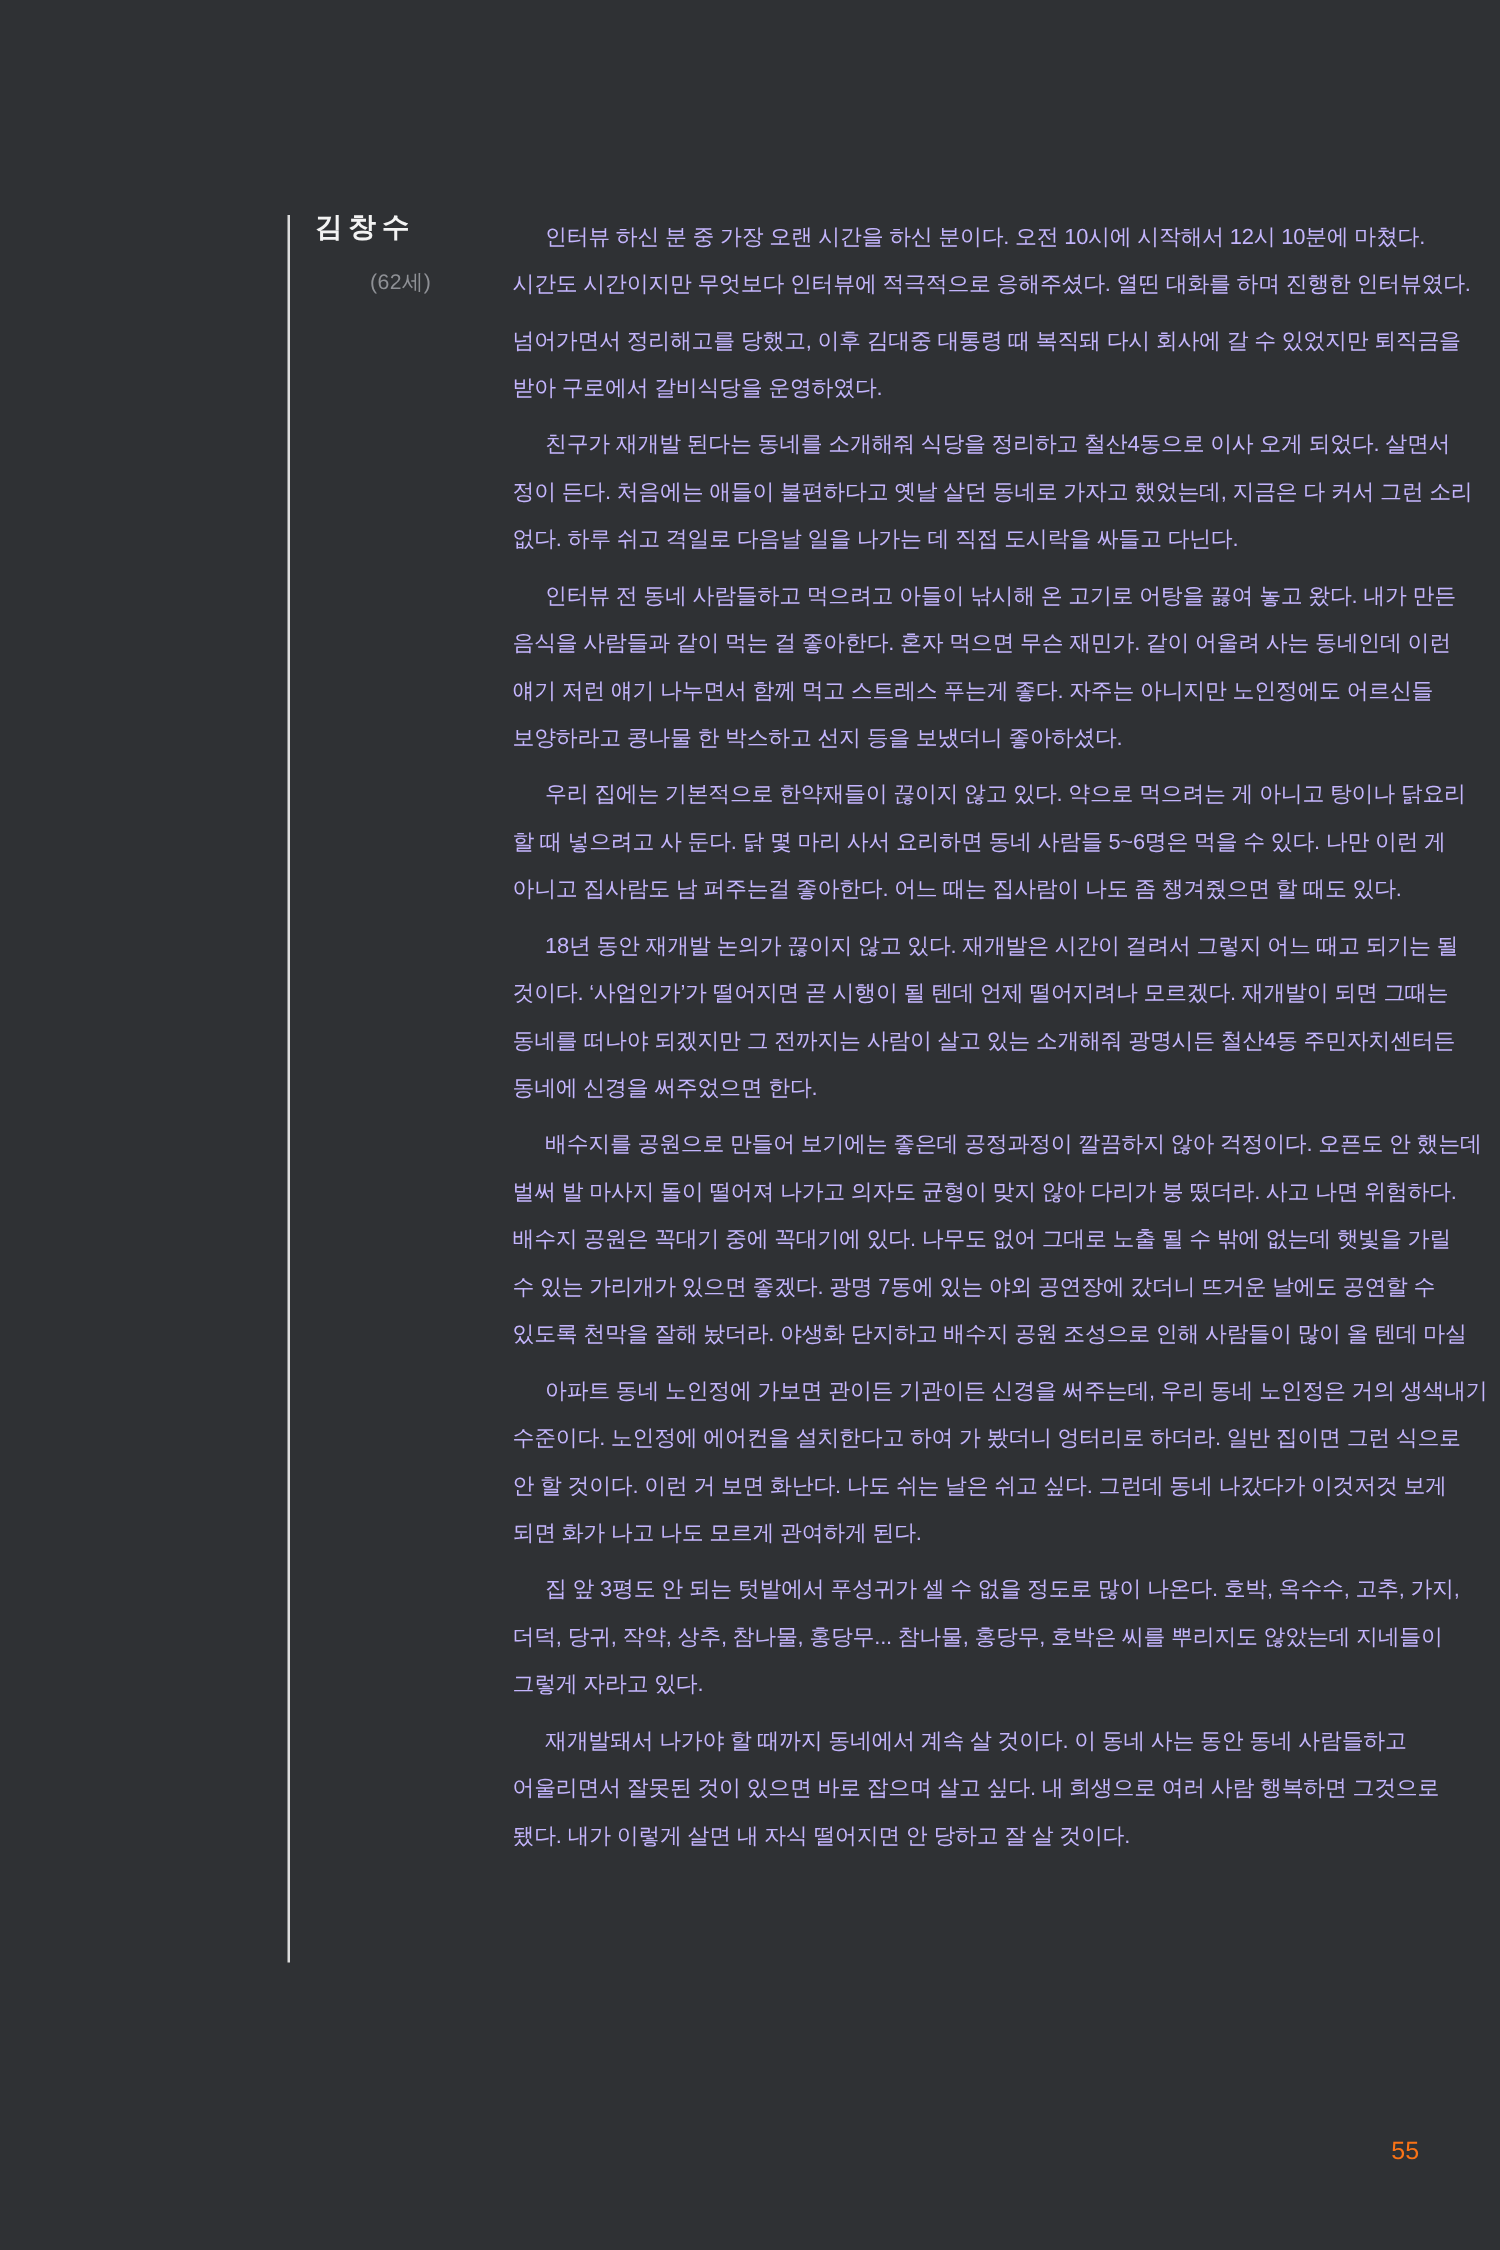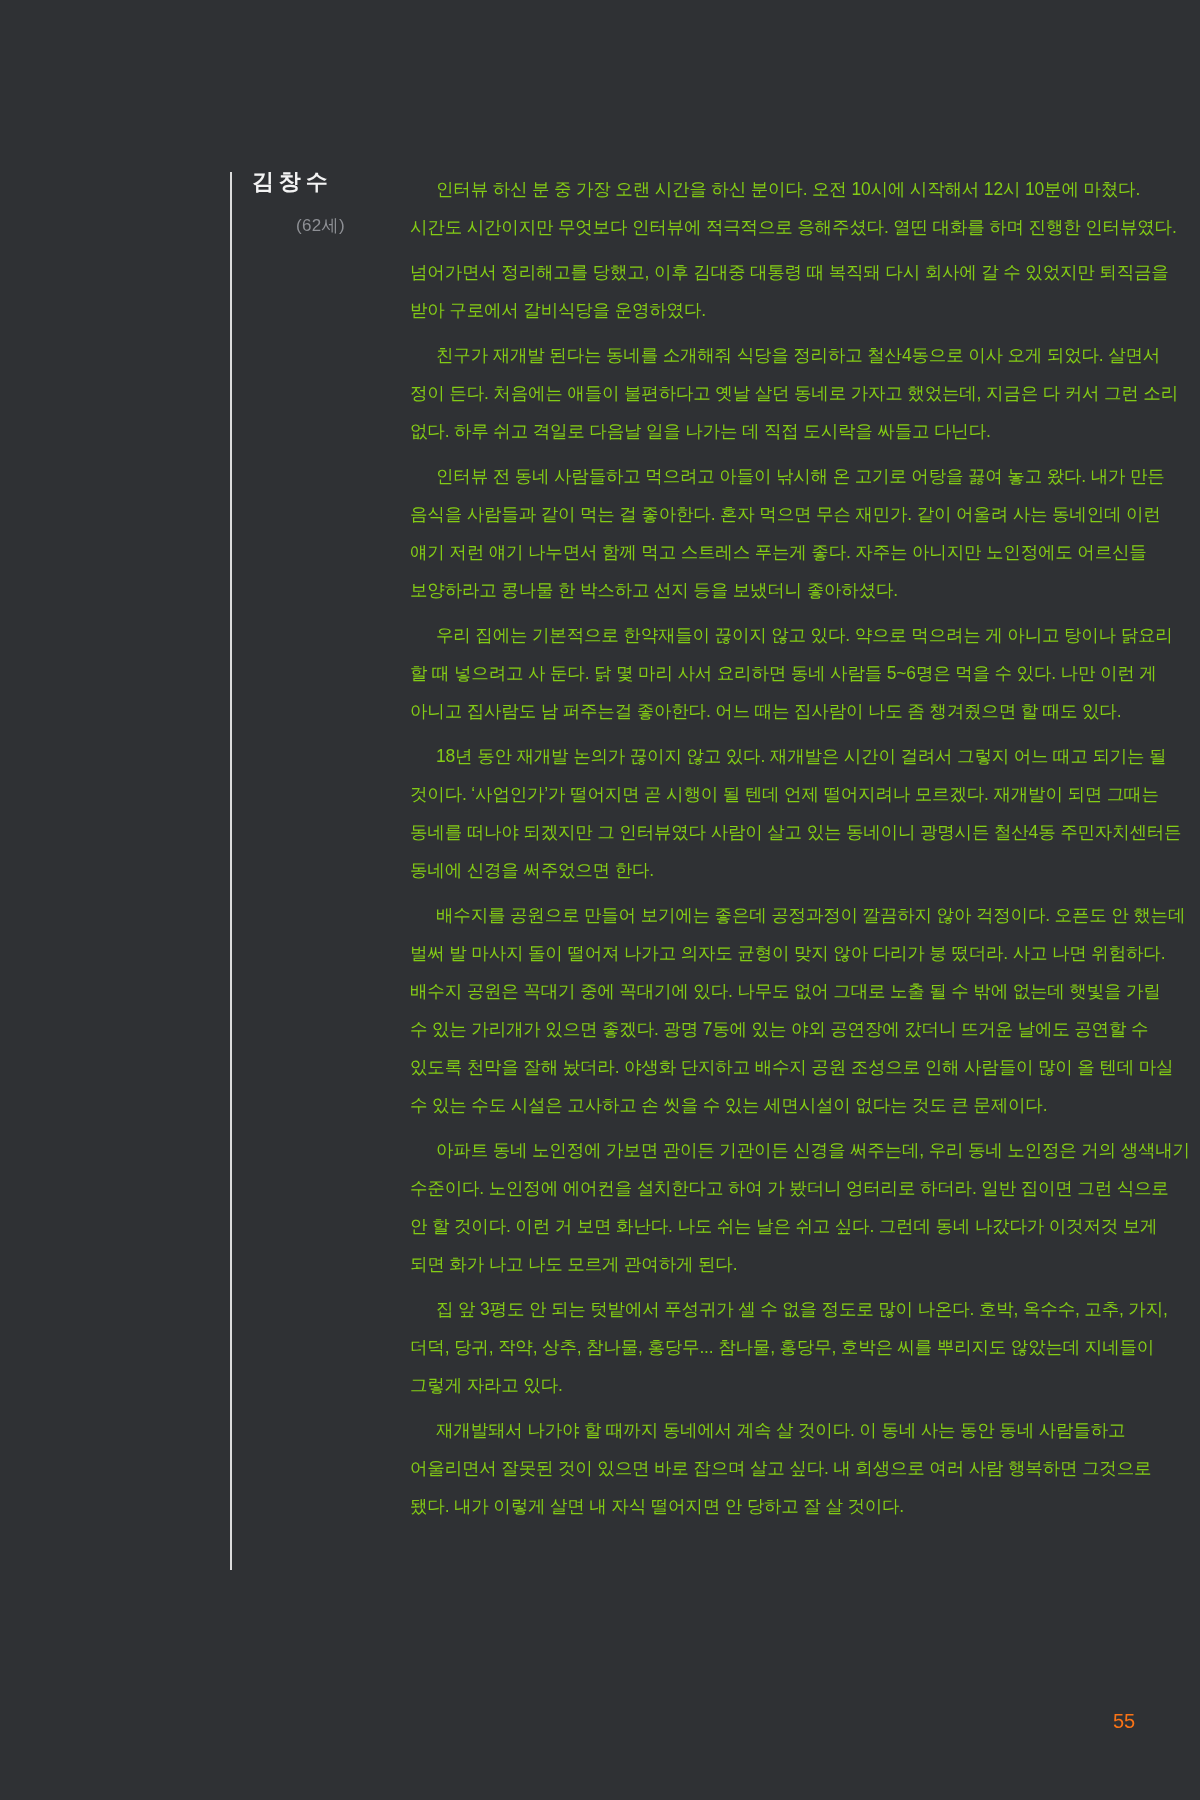--- a/index.html
+++ b/index.html
@@ -46,21 +46,21 @@
     font-weight: 300;
     color: #8e9095;
     letter-spacing: 0.02em;
     margin-left: 44px;
   }
   .interview-text {
     position: absolute;
     left: 410px;
     top: 170px;
     width: 720px;
-    color: #84cc16;
+    color: #c4b5fd;
     font-size: 17.5px;
     font-weight: 300;
     letter-spacing: -0.01em;
   }
   .para {
     margin: 0 0 7px 0;
   }
   .line {
     line-height: 38px;
     white-space: nowrap;
@@ -110,30 +110,29 @@
         <div class="line">보양하라고 콩나물 한 박스하고 선지 등을 보냈더니 좋아하셨다.</div>
       </div>
       <div class="para">
         <div class="line first">우리 집에는 기본적으로 한약재들이 끊이지 않고 있다. 약으로 먹으려는 게 아니고 탕이나 닭요리</div>
         <div class="line">할 때 넣으려고 사 둔다. 닭 몇 마리 사서 요리하면 동네 사람들 5~6명은 먹을 수 있다. 나만 이런 게</div>
         <div class="line">아니고 집사람도 남 퍼주는걸 좋아한다. 어느 때는 집사람이 나도 좀 챙겨줬으면 할 때도 있다.</div>
       </div>
       <div class="para">
         <div class="line first">18년 동안 재개발 논의가 끊이지 않고 있다. 재개발은 시간이 걸려서 그렇지 어느 때고 되기는 될</div>
         <div class="line">것이다. ‘사업인가’가 떨어지면 곧 시행이 될 텐데 언제 떨어지려나 모르겠다. 재개발이 되면 그때는</div>
-        <div class="line">동네를 떠나야 되겠지만 그 인터뷰였다 사람이 살고 있는 동네이니 광명시든 철산4동 주민자치센터든</div>
+        <div class="line">동네를 떠나야 되겠지만 그 전까지는 사람이 살고 있는 소개해줘 광명시든 철산4동 주민자치센터든</div>
         <div class="line">동네에 신경을 써주었으면 한다.</div>
       </div>
       <div class="para">
         <div class="line first">배수지를 공원으로 만들어 보기에는 좋은데 공정과정이 깔끔하지 않아 걱정이다. 오픈도 안 했는데</div>
         <div class="line">벌써 발 마사지 돌이 떨어져 나가고 의자도 균형이 맞지 않아 다리가 붕 떴더라. 사고 나면 위험하다.</div>
         <div class="line">배수지 공원은 꼭대기 중에 꼭대기에 있다. 나무도 없어 그대로 노출 될 수 밖에 없는데 햇빛을 가릴</div>
         <div class="line">수 있는 가리개가 있으면 좋겠다. 광명 7동에 있는 야외 공연장에 갔더니 뜨거운 날에도 공연할 수</div>
         <div class="line">있도록 천막을 잘해 놨더라. 야생화 단지하고 배수지 공원 조성으로 인해 사람들이 많이 올 텐데 마실</div>
-        <div class="line">수 있는 수도 시설은 고사하고 손 씻을 수 있는 세면시설이 없다는 것도 큰 문제이다.</div>
       </div>
       <div class="para">
         <div class="line first">아파트 동네 노인정에 가보면 관이든 기관이든 신경을 써주는데, 우리 동네 노인정은 거의 생색내기</div>
         <div class="line">수준이다. 노인정에 에어컨을 설치한다고 하여 가 봤더니 엉터리로 하더라. 일반 집이면 그런 식으로</div>
         <div class="line">안 할 것이다. 이런 거 보면 화난다. 나도 쉬는 날은 쉬고 싶다. 그런데 동네 나갔다가 이것저것 보게</div>
         <div class="line">되면 화가 나고 나도 모르게 관여하게 된다.</div>
       </div>
       <div class="para">
         <div class="line first">집 앞 3평도 안 되는 텃밭에서 푸성귀가 셀 수 없을 정도로 많이 나온다. 호박, 옥수수, 고추, 가지,</div>
         <div class="line">더덕, 당귀, 작약, 상추, 참나물, 홍당무... 참나물, 홍당무, 호박은 씨를 뿌리지도 않았는데 지네들이</div>

